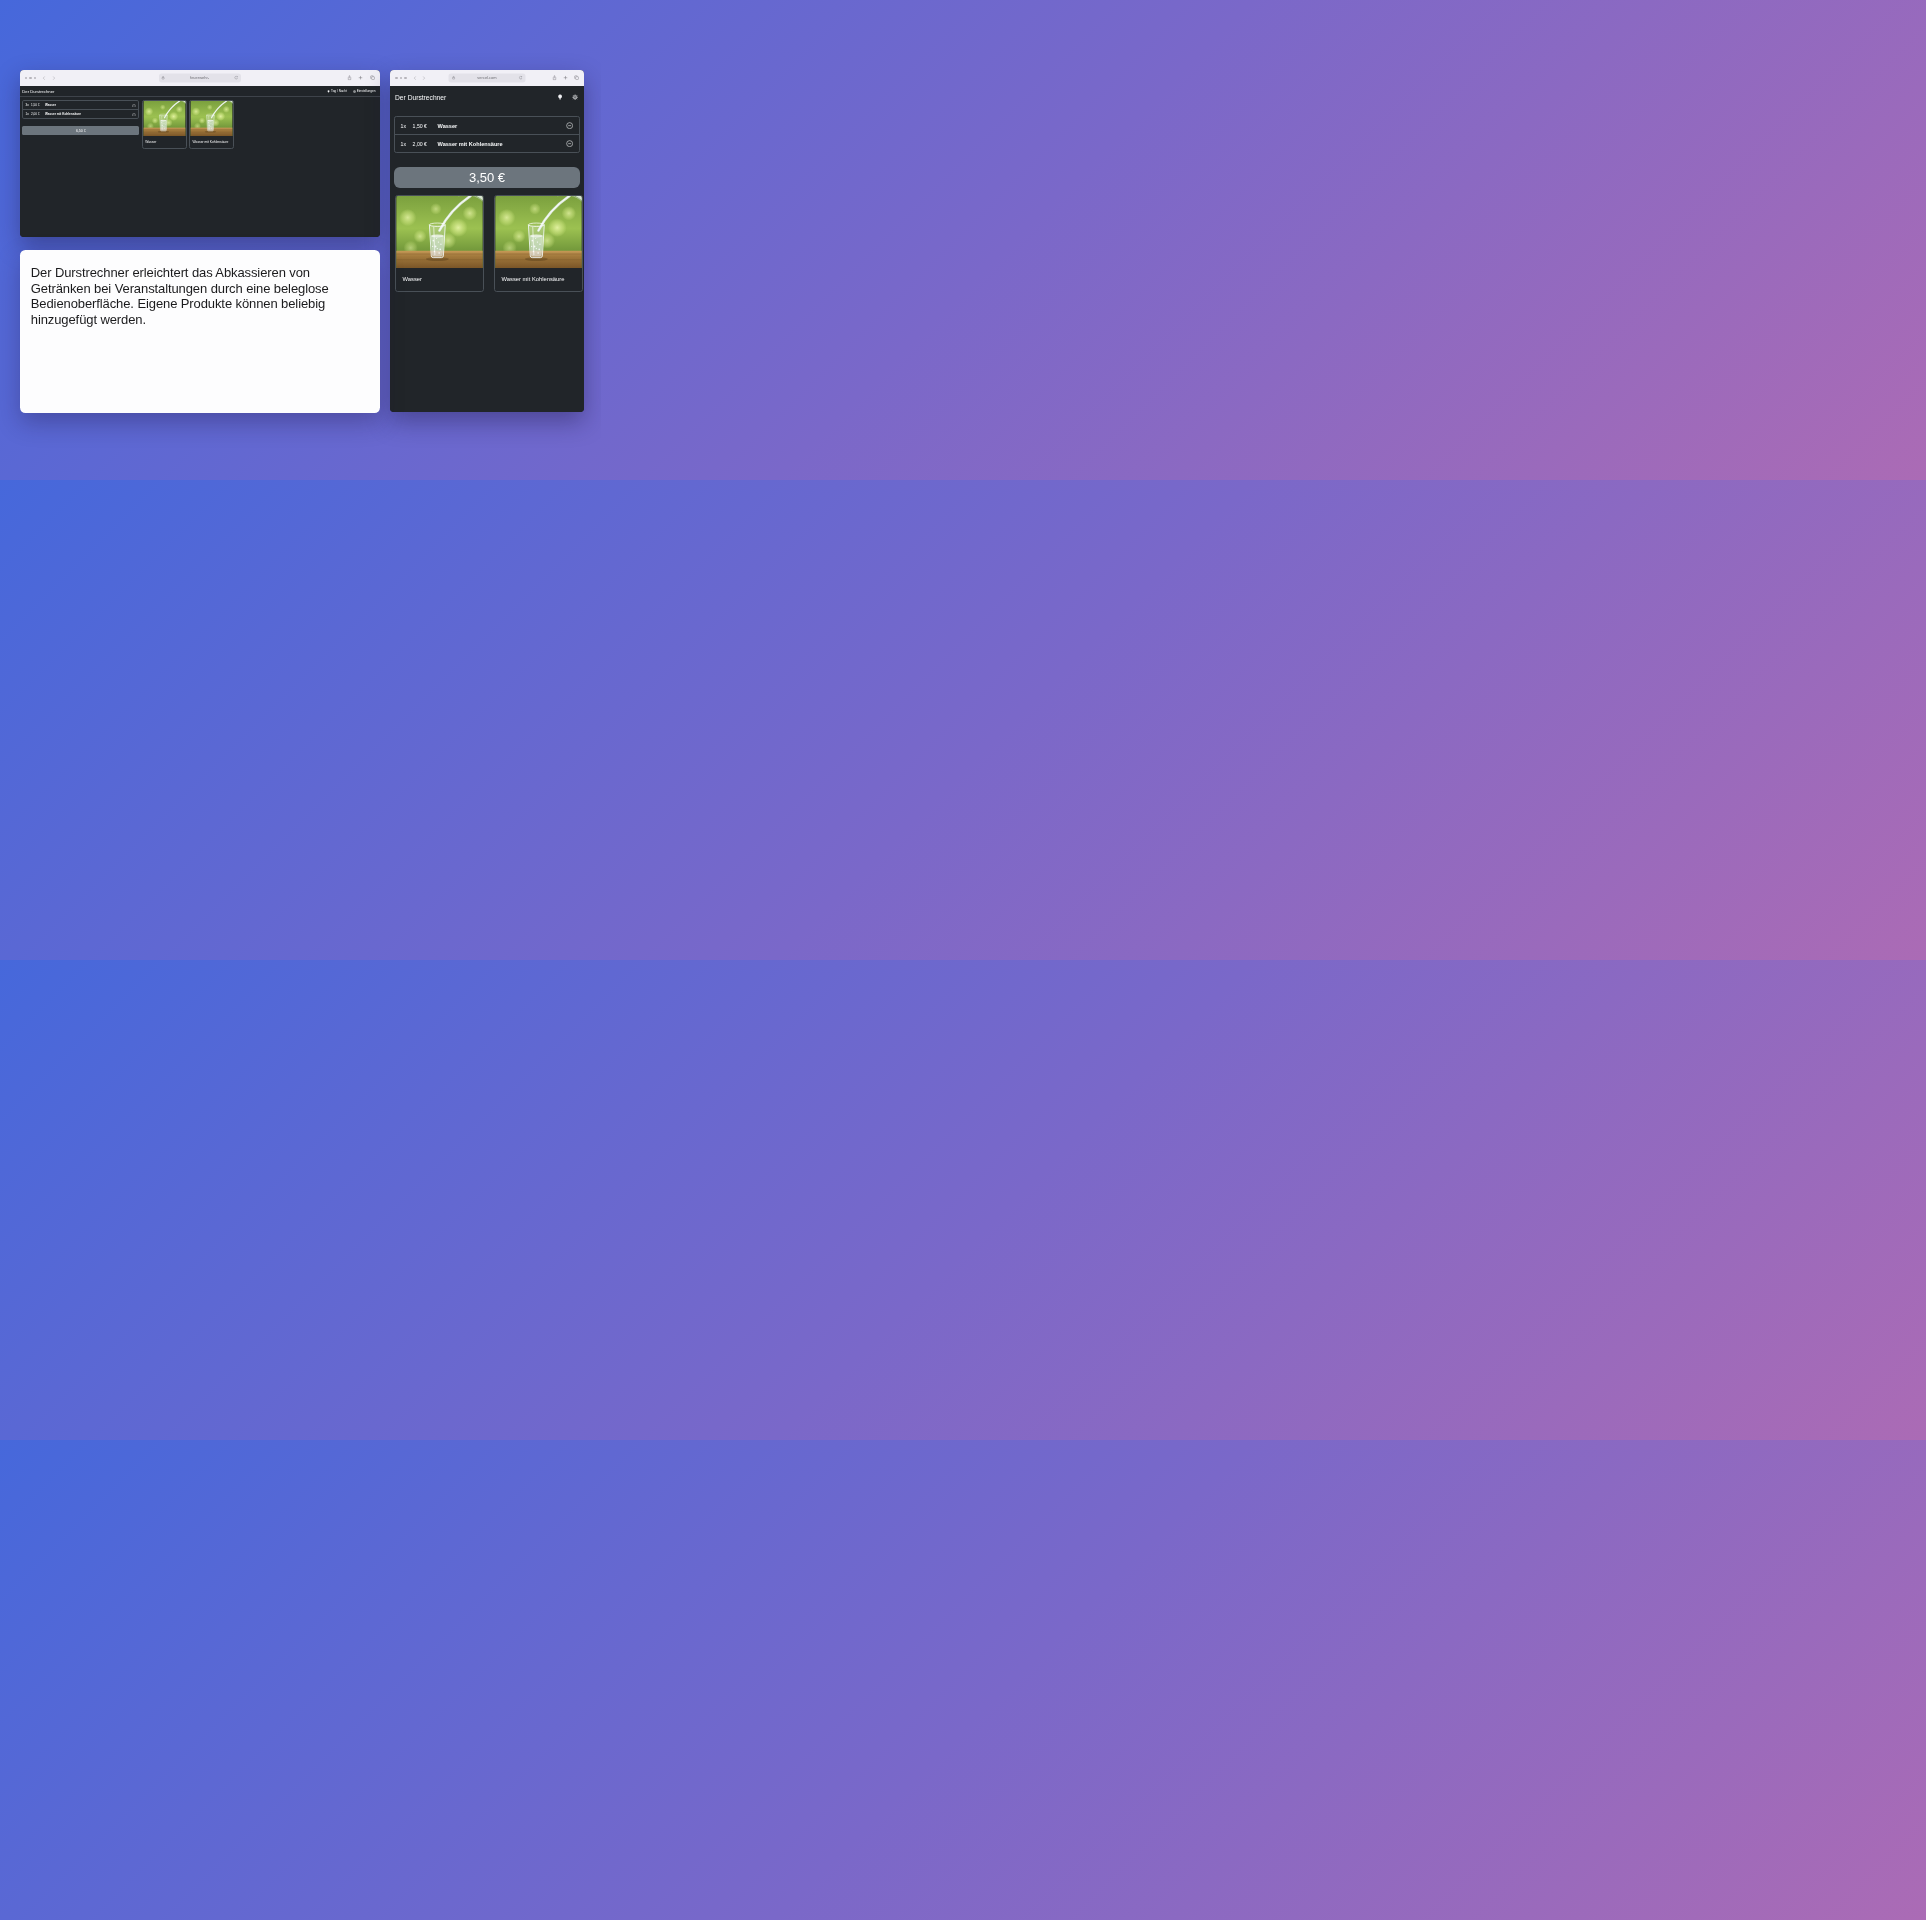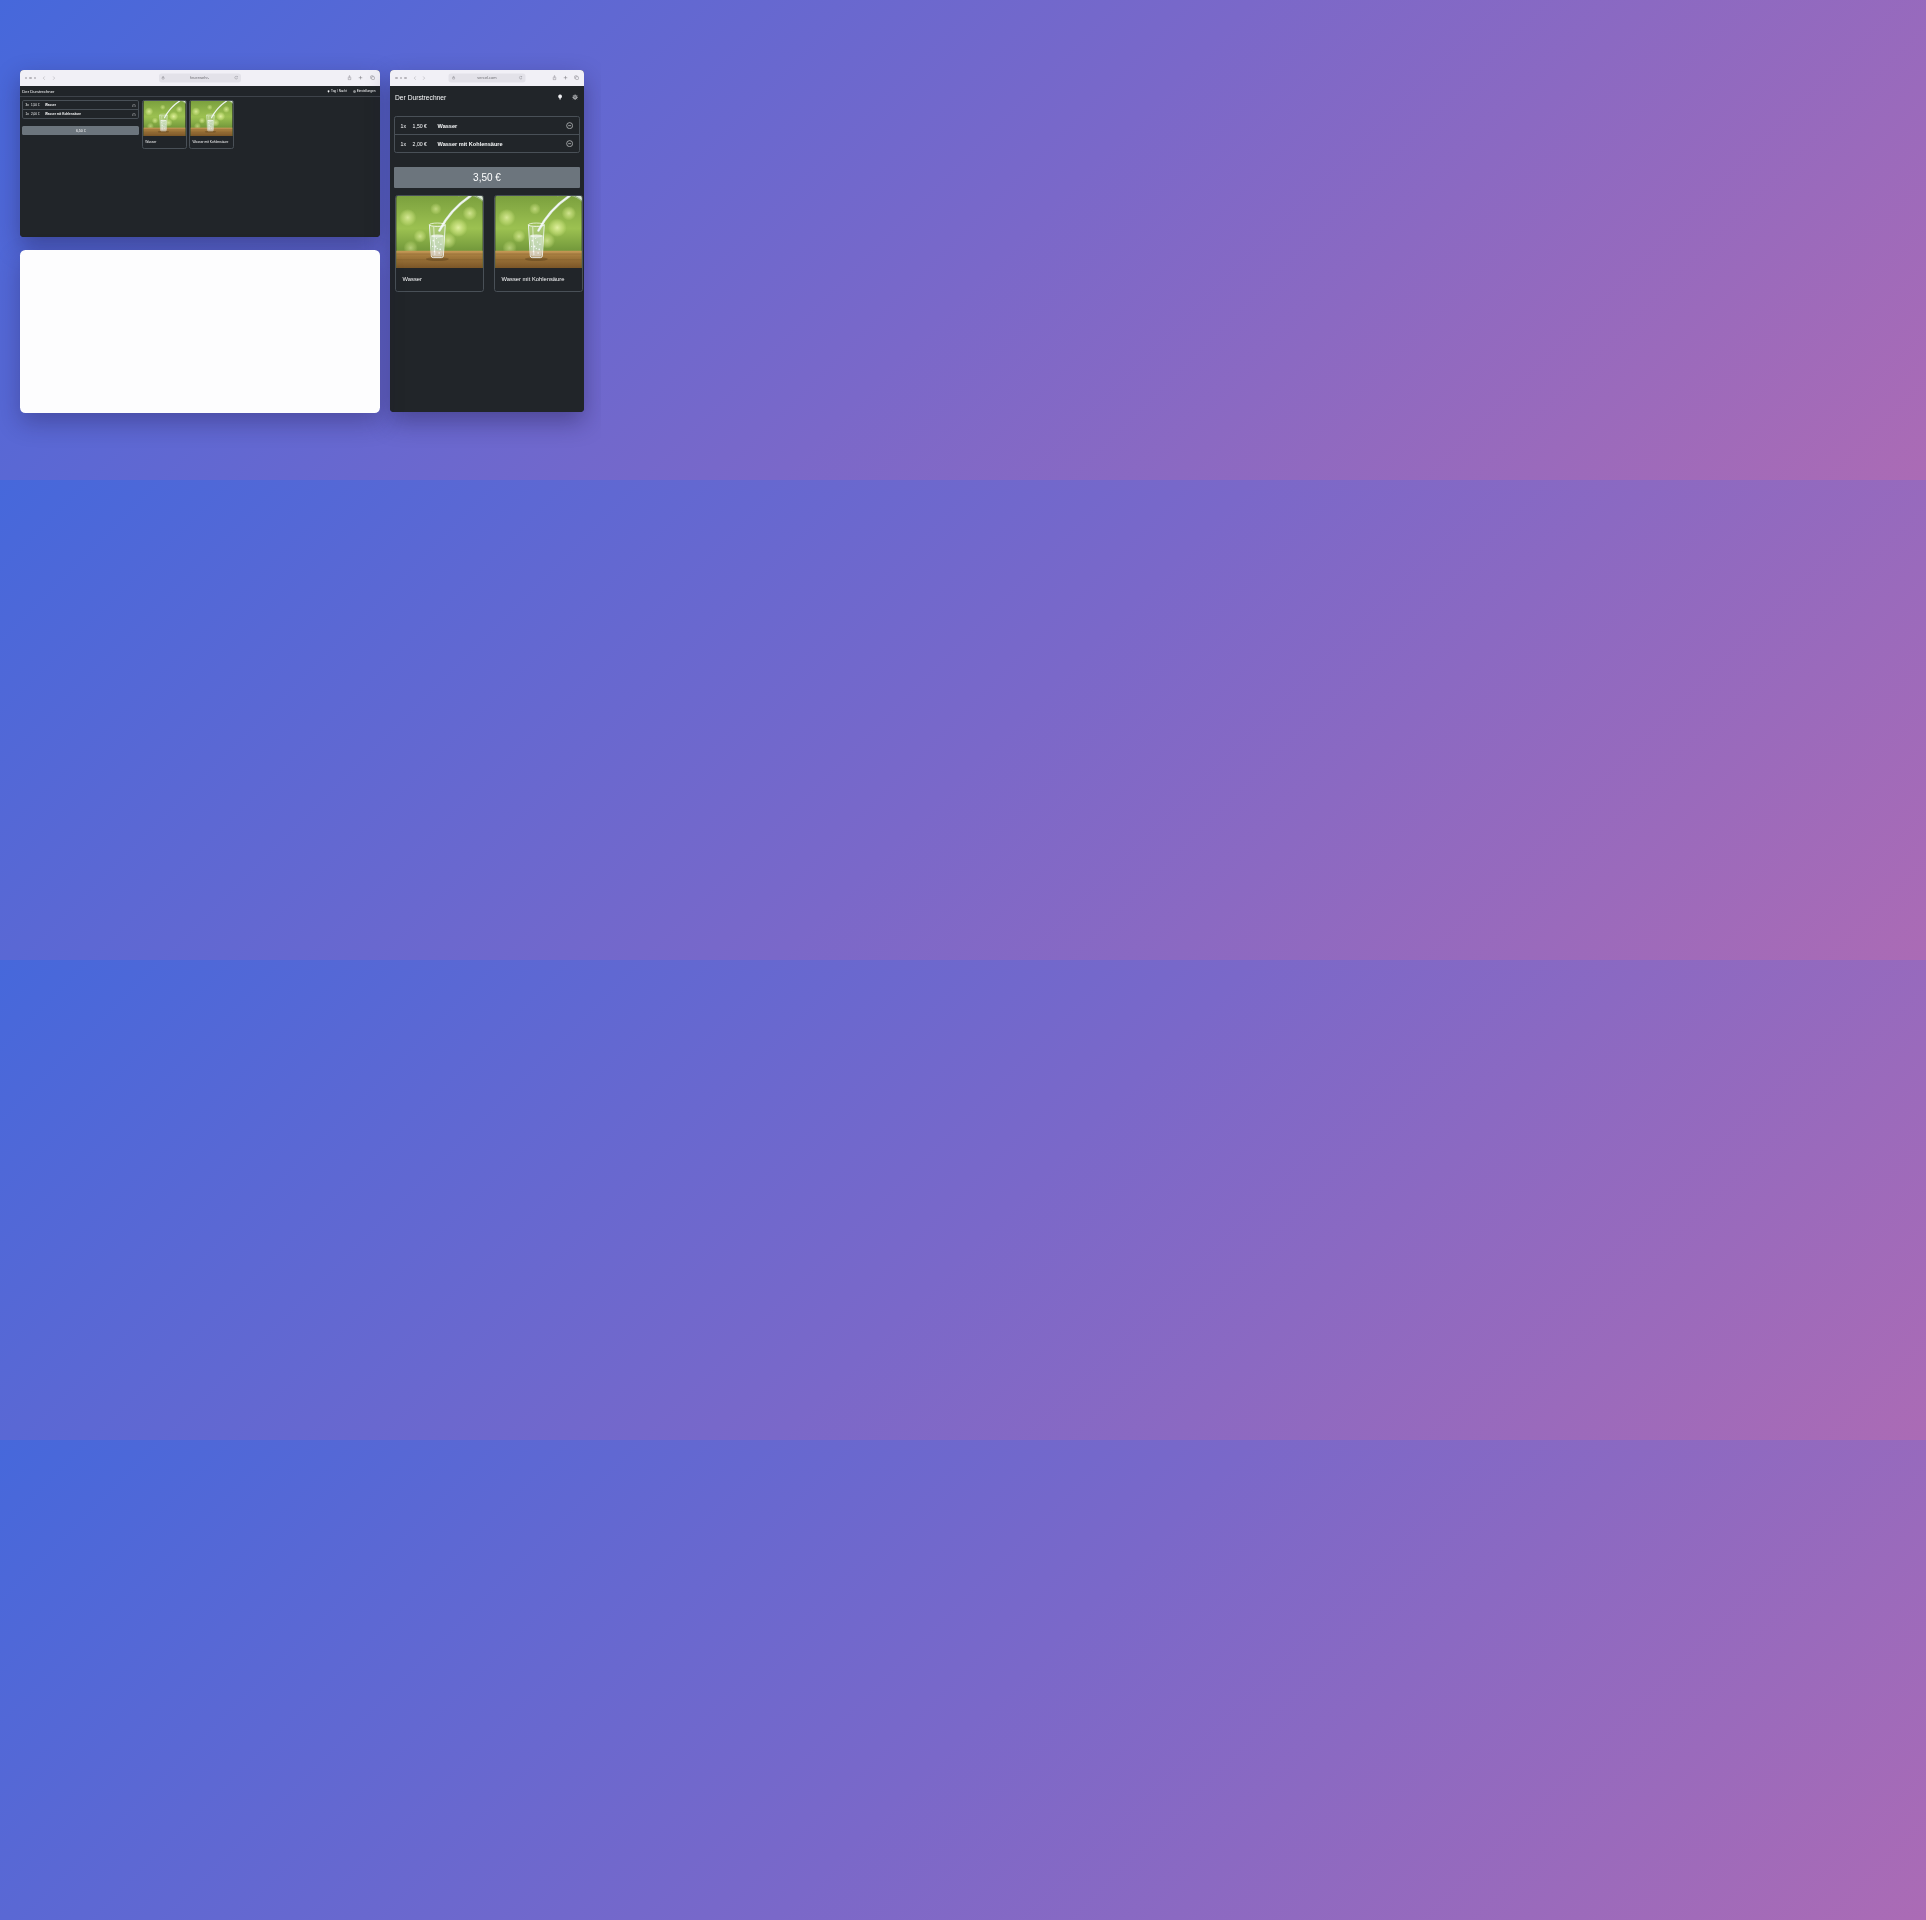--- a/index.html
+++ b/index.html
@@ -74,21 +74,21 @@
   .m-iconbtn{background:none;border:none;padding:0;color:#f0f1f3;cursor:pointer;}
   .m-iconbtn .icon{width:6.2px;height:6.5px;}
   .m-list{margin:15.4px 4.2px 0;border:0.4px solid #495057;border-radius:2.3px;}
   .m-row{display:flex;align-items:center;height:17px;padding:0 5.4px;}
   .m-row + .m-row{border-top:0.4px solid #495057;}
   .m-qty{width:12px;font-size:5.2px;}
   .m-price{width:25px;font-size:5.2px;}
   .m-name{flex:1;font-size:5.6px;font-weight:bold;}
   .m-row .minus-btn .icon{width:7.3px;height:7.3px;}
   .m-total-wrap{margin:14.3px 4.2px 0;}
-  .m-total{height:21px;border-radius:1px;font-size:10px;}
+  .m-total{height:21px;border-radius:6px;font-size:13px;}
   .m-cards{display:flex;gap:10px;margin:6.5px 5px 0;}
   .m-card{width:87px;flex:0 0 auto;border-radius:2.7px;}
   .m-card .photo{height:72px;}
   .m-card .label{height:23px;padding:0 6.5px;font-size:5.8px;}
 
   
   #note{
     position:absolute;left:19.6px;top:250px;width:360px;height:163px;
     background:#fdfdfe;border-radius:5.4px;box-sizing:border-box;
     padding:15.4px 0 0 11.2px;color:#1b1b1d;
@@ -406,14 +406,15 @@
         <svg class="photo" viewBox="0 0 225 187" width="87" height="72">
             <use href="#sym-scene"></use>
           </svg>
         <div class="label">Wasser mit Kohlensäure</div>
       </div>
     </div>
   </div>
 </div>
 
 <div id="note">
+  <p>Der Durstrechner erleichtert das Abkassieren von Getränken bei Veranstaltungen durch eine beleglose Bedienoberfläche. Eigene Produkte können beliebig hinzugefügt werden.</p>
 </div>
 
 
 </body></html>

